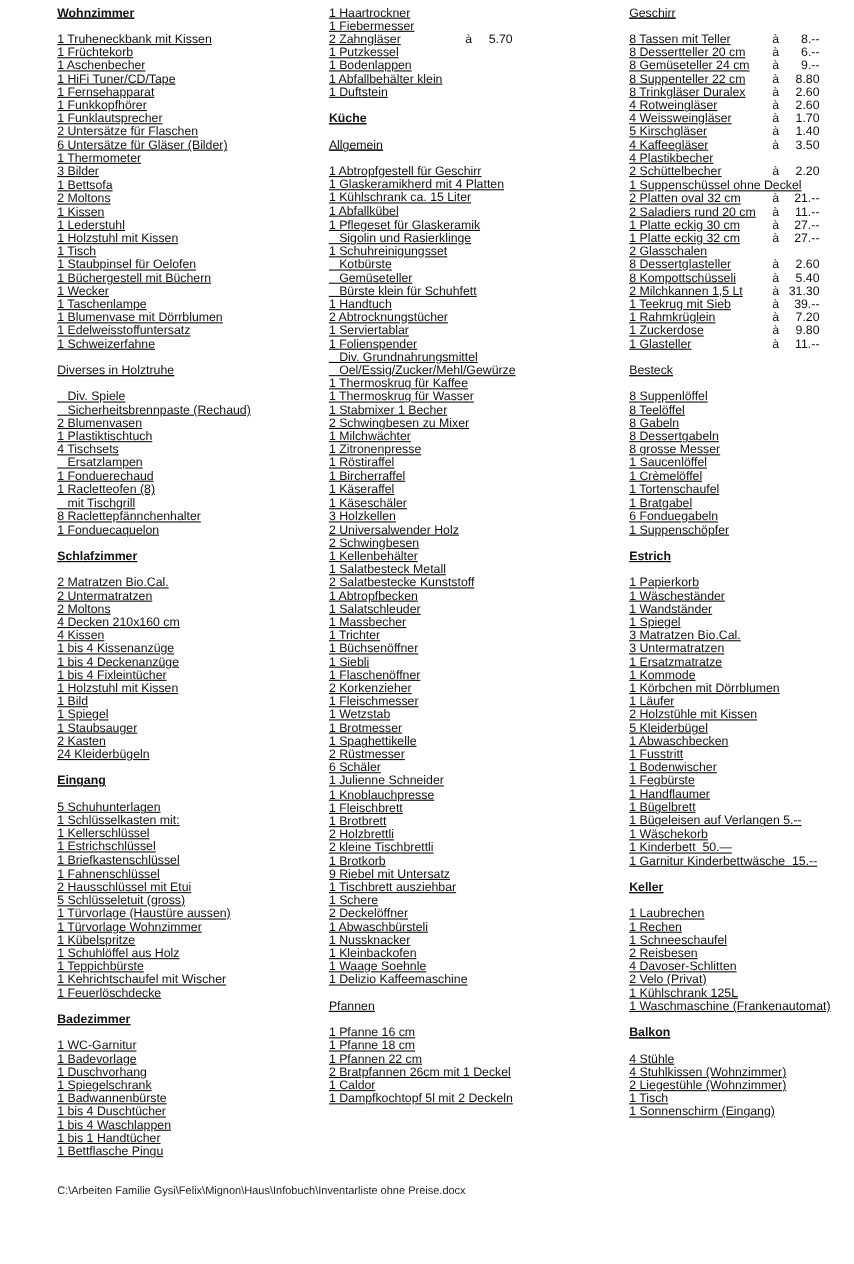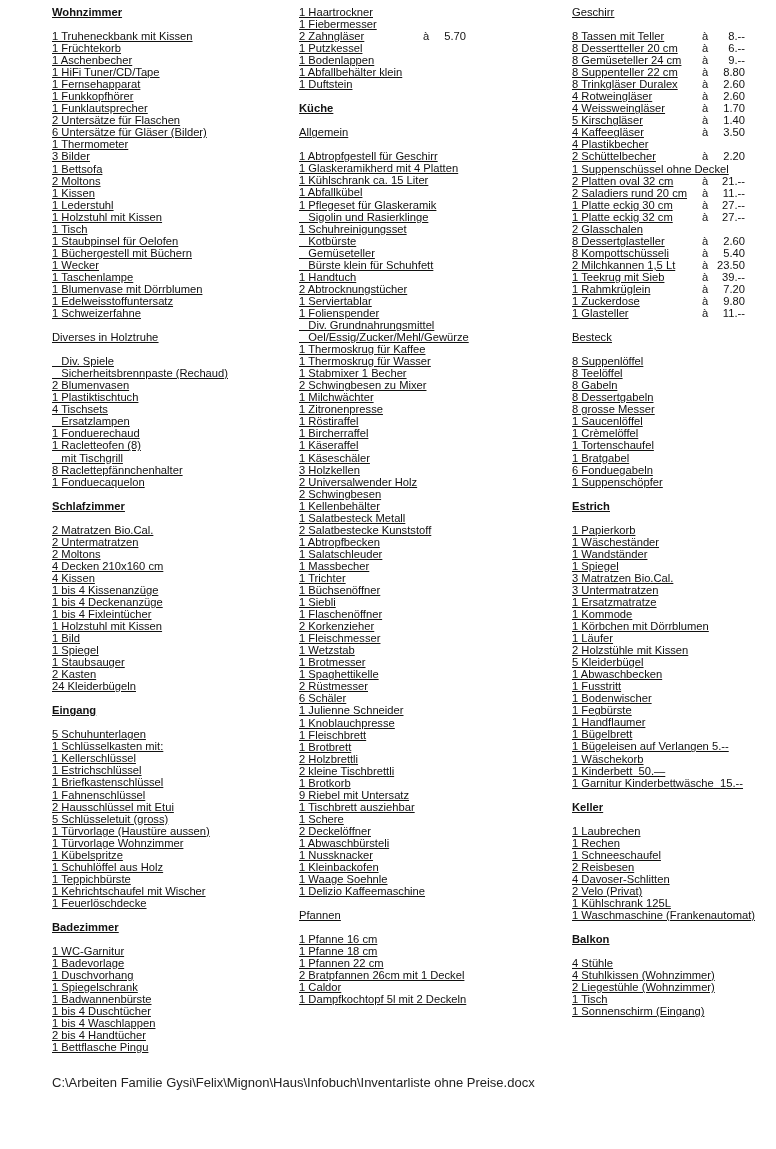--- a/index.html
+++ b/index.html
@@ -11,21 +11,21 @@
   #col-right { left:572px; width:228px; }
   .section { margin:0;text-decoration:underline; }
   .heading { margin:0 0 12px 0; text-decoration:underline; line-height:12px; height:12px; }
   .heading.bold { font-weight:bold; }
   .items { margin:0 0 12px 0; padding:0; list-style:none; }
   .item { white-space:pre; height:12.05px; position:relative; }
   .item .q { display:inline; }
   .item .price { position:absolute; left:130px; top:0; }
   .item .price .a { display:inline-block; width:15px; }
   .item .price .v { display:inline-block; width:28px; text-align:right; }
-  #footer { position:absolute; left:52px; top:1077px; font-size:13px; color:#222; white-space:pre; }
+  #footer { position:absolute; left:52px; top:1077px; font-size:10px; color:#222; white-space:pre; }
 </style>
 </head>
 <body>
 
 <div id="col-left" class="col">
     <div class="section">
       <div class="heading bold">Wohnzimmer</div>
       <div class="items">
         <div class="item"><span class="q">1 Truheneckbank mit Kissen</span></div>
         <div class="item"><span class="q">1 Früchtekorb</span></div>
@@ -111,21 +111,21 @@
     <div class="section">
       <div class="heading bold">Badezimmer</div>
       <div class="items">
         <div class="item"><span class="q">1 WC-Garnitur</span></div>
         <div class="item"><span class="q">1 Badevorlage</span></div>
         <div class="item"><span class="q">1 Duschvorhang</span></div>
         <div class="item"><span class="q">1 Spiegelschrank</span></div>
         <div class="item"><span class="q">1 Badwannenbürste</span></div>
         <div class="item"><span class="q">1 bis 4 Duschtücher</span></div>
         <div class="item"><span class="q">1 bis 4 Waschlappen</span></div>
-        <div class="item"><span class="q">2 bis 4 Handtücher</span></div>
+        <div class="item"><span class="q">1 bis 1 Handtücher</span></div>
         <div class="item"><span class="q">1 Bettflasche Pingu</span></div>
       </div>
     </div>
   </div>
 <div id="col-mid" class="col">
     <div class="section" style="margin-bottom: 12px;">
       <div class="items">
         <div class="item"><span class="q">1 Haartrockner</span></div>
         <div class="item"><span class="q">1 Fiebermesser</span></div>
         <div class="item"><span class="q">2 Zahngläser</span><span class="price" style="left: 124px;"><span class="a">à</span><span class="v">5.70</span></span></div>
@@ -233,21 +233,21 @@
         <div class="item"><span class="q">4 Plastikbecher</span></div>
         <div class="item"><span class="q">2 Schüttelbecher</span><span class="price"><span class="a">à</span><span class="v">2.20</span></span></div>
         <div class="item"><span class="q">1 Suppenschüssel ohne Deckel</span></div>
         <div class="item"><span class="q">2 Platten oval 32 cm</span><span class="price"><span class="a">à</span><span class="v">21.--</span></span></div>
         <div class="item"><span class="q">2 Saladiers rund 20 cm</span><span class="price"><span class="a">à</span><span class="v">11.--</span></span></div>
         <div class="item"><span class="q">1 Platte eckig 30 cm</span><span class="price"><span class="a">à</span><span class="v">27.--</span></span></div>
         <div class="item"><span class="q">1 Platte eckig 32 cm</span><span class="price"><span class="a">à</span><span class="v">27.--</span></span></div>
         <div class="item"><span class="q">2 Glasschalen</span></div>
         <div class="item"><span class="q">8 Dessertglasteller</span><span class="price"><span class="a">à</span><span class="v">2.60</span></span></div>
         <div class="item"><span class="q">8 Kompottschüsseli</span><span class="price"><span class="a">à</span><span class="v">5.40</span></span></div>
-        <div class="item"><span class="q">2 Milchkannen 1,5 Lt</span><span class="price"><span class="a">à</span><span class="v">23.50</span></span></div>
+        <div class="item"><span class="q">2 Milchkannen 1,5 Lt</span><span class="price"><span class="a">à</span><span class="v">31.30</span></span></div>
         <div class="item"><span class="q">1 Teekrug mit Sieb</span><span class="price"><span class="a">à</span><span class="v">39.--</span></span></div>
         <div class="item"><span class="q">1 Rahmkrüglein</span><span class="price"><span class="a">à</span><span class="v">7.20</span></span></div>
         <div class="item"><span class="q">1 Zuckerdose</span><span class="price"><span class="a">à</span><span class="v">9.80</span></span></div>
         <div class="item"><span class="q">1 Glasteller</span><span class="price"><span class="a">à</span><span class="v">11.--</span></span></div>
       </div>
     </div>
     <div class="section">
       <div class="heading">Besteck</div>
       <div class="items">
         <div class="item"><span class="q">8 Suppenlöffel</span></div>

